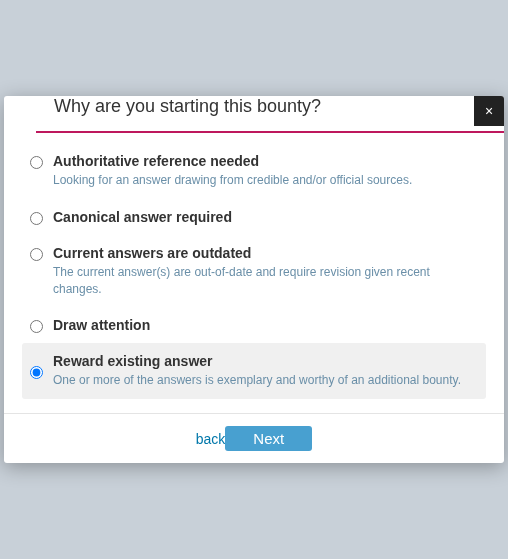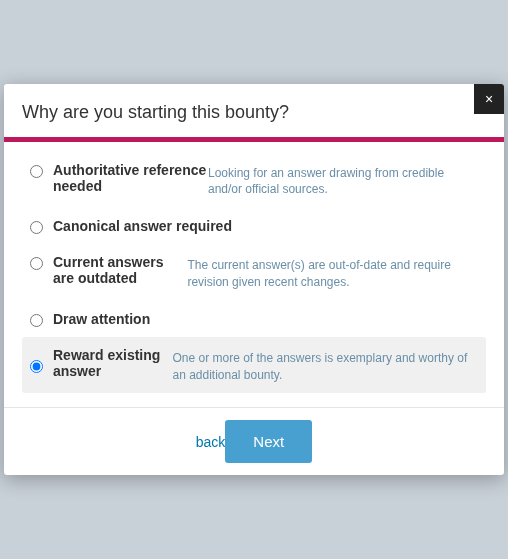--- a/index.html
+++ b/index.html
@@ -13,23 +13,24 @@
     }
     .dialog {
       background: #fff;
       width: 500px;
       border-radius: 3px;
       box-shadow: 0 4px 20px rgba(0,0,0,0.3);
       overflow: hidden;
       position: relative;
     }
     .dialog-header {
-      padding: 18px 40px 14px 18px;
-      border-bottom: 5px solid #be185d;
+      padding: 0 40px 14px 18px;
+      border-bottom: 2px solid #be185d;
       position: relative;
+      margin-left: 32px;
     }
     .dialog-title {
       font-size: 18px;
       font-weight: 400;
       color: #333;
     }
     .close-button {
       position: absolute;
       top: 0;
       right: 0;
@@ -59,21 +60,21 @@
       align-items: center;
     }
     .option-row input[type="radio"] {
       margin-top: 3px;
       margin-right: 10px;
       flex-shrink: 0;
       cursor: pointer;
     }
     .option-content {
       display: flex;
-      flex-direction: row;
+      flex-direction: column;
     }
     .option-label {
       font-weight: 700;
       font-size: 14px;
       color: #333;
     }
     .option-desc {
       font-size: 12px;
       color: #6a8fa8;
       margin-top: 3px;
@@ -92,21 +93,21 @@
       font-size: 14px;
       text-decoration: none;
       cursor: pointer;
       background: none;
       border: none;
     }
     .next-button {
       background: #48a0d0;
       color: #fff;
       border: none;
-      padding: 13px 28px;
+      padding: 4px 28px;
       font-size: 15px;
       border-radius: 3px;
       cursor: pointer;
     }
   </style>
 </head>
 <body>
 
 <div class="dialog">
   <div class="dialog-header">

